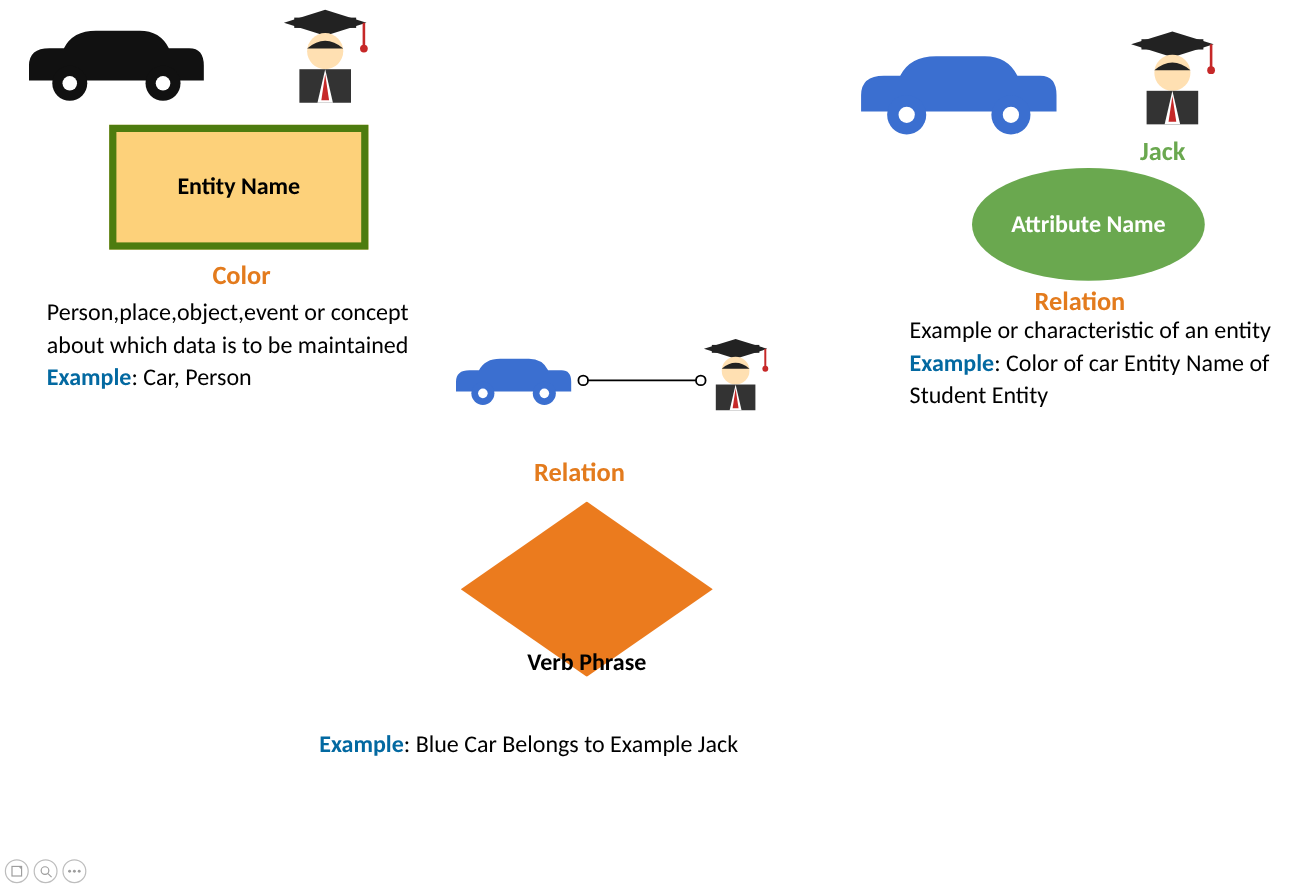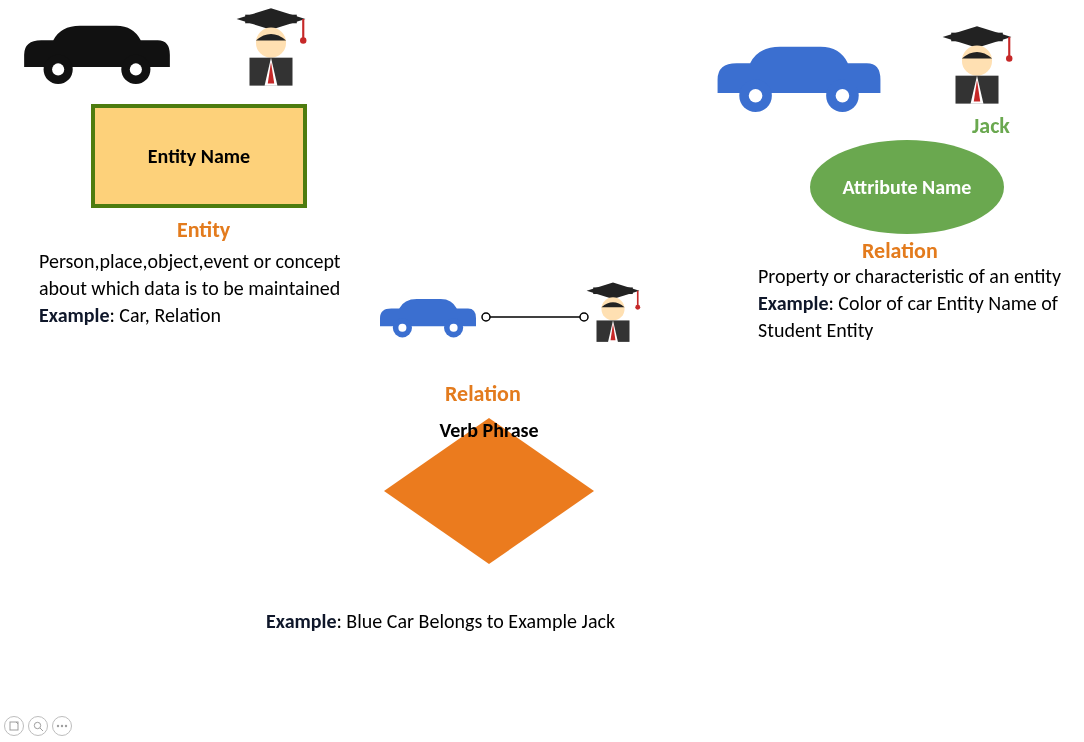--- a/index.html
+++ b/index.html
@@ -11,42 +11,42 @@
     background: #fff;
     overflow: hidden;
   }
   .abs { position: absolute; }
 
   
   .entity-box {
     left: 91px; top: 104px;
     width: 216px; height: 104px;
     background: #fdd17a;
-    border: 4px solid #4d7c0f;
+    border: 6px solid #4d7c0f;
     display: flex; align-items: center; justify-content: center;
     font-size: 20px; font-weight: bold; color: #000;
   }
 
   
   .attr-ellipse {
     left: 810px; top: 140px;
     width: 194px; height: 94px;
     background: #6aa84f;
     border-radius: 50%;
     display: flex; align-items: center; justify-content: center;
     text-align: center;
     color: #fff; font-size: 20px; font-weight: bold;
     line-height: 1.15;
   }
 
   
   .diamond-wrap {
     left: 384px; top: 418px;
     width: 210px; height: 146px;
-    display: flex; align-items: flex-start; justify-content: center;
+    display: flex; align-items: flex-end; justify-content: center;
   }
   .diamond-bg {
     position: absolute; inset: 0;
   }
   .diamond-text {
     position: relative;
     color: #000; font-size: 20px; font-weight: bold;
     text-align: center; line-height: 1.2;
   }
 
@@ -62,25 +62,25 @@
 
   .desc {
     font-size: 20px;
     color: #000;
     line-height: 1.35;
   }
   .entity-desc   { left: 39px;  top: 248px; width: 310px; }
   .attr-desc     { left: 758px; top: 263px; width: 310px; }
   .relation-desc { left: 266px; top: 581px; width: 530px; }
 
-  .ex-green { color: #0f172a; font-weight: bold; }
+  .ex-green { color: #0369a1; font-weight: bold; }
 
   .jack-label {
     left: 950px; top: 112px;
-    color: #6aa84f; font-size: 22px; font-weight: bold; margin-left: 22px;
+    color: #6aa84f; font-size: 22px; font-weight: bold;
   }
 
   
   .mini-btn {
     width: 20px; height: 20px;
     border: 1px solid #bdbdbd;
     border-radius: 50%;
     display: inline-flex; align-items: center; justify-content: center;
     color: #9e9e9e; font-size: 11px;
     background: #fff;
@@ -120,25 +120,25 @@
 </svg>
 
 <svg class="abs" style="left:228px; top:0px;" width="86" height="96" viewBox="0 0 80 74">
   <use href="#student-shape"></use>
 </svg>
 
 <div class="abs entity-box">
   <span>Entity Name</span>
 </div>
 
-<div class="abs section-label entity-label">Entity</div>
+<div class="abs section-label entity-label">Color</div>
 
 <div class="abs desc entity-desc">
   <span>Person,place,object,event or concept about which data is to be maintained</span><br>
-  <span class="ex-green">Example</span><span>: Car, Relation</span>
+  <span class="ex-green">Example</span><span>: Car, Person</span>
 </div>
 
 <svg class="abs" style="left:704px; top:26px;" width="190" height="96" viewBox="0 0 140 60">
   <use href="#car-shape" fill="#3b6fd0"></use>
   <circle cx="38" cy="46" r="5" fill="#fff"></circle>
   <circle cx="102" cy="46" r="5" fill="#fff"></circle>
 </svg>
 
 <svg class="abs" style="left:934px; top:18px;" width="86" height="96" viewBox="0 0 80 74">
   <use href="#student-shape"></use>
@@ -146,21 +146,21 @@
 
 <div class="abs jack-label">Jack</div>
 
 <div class="abs attr-ellipse">
   <span>Attribute Name</span>
 </div>
 
 <div class="abs section-label attr-label">Relation</div>
 
 <div class="abs desc attr-desc">
-  <span>Property or characteristic of an entity</span><br>
+  <span>Example or characteristic of an entity</span><br>
   <span class="ex-green">Example</span><span>: Color of car Entity Name of Student Entity</span>
 </div>
 
 <svg class="abs" style="left:372px; top:284px;" width="112" height="62" viewBox="0 0 140 60">
   <use href="#car-shape" fill="#3b6fd0"></use>
   <circle cx="38" cy="46" r="5" fill="#fff"></circle>
   <circle cx="102" cy="46" r="5" fill="#fff"></circle>
 </svg>
 
 <svg class="abs" style="left:480px; top:310px;" width="110" height="14">

